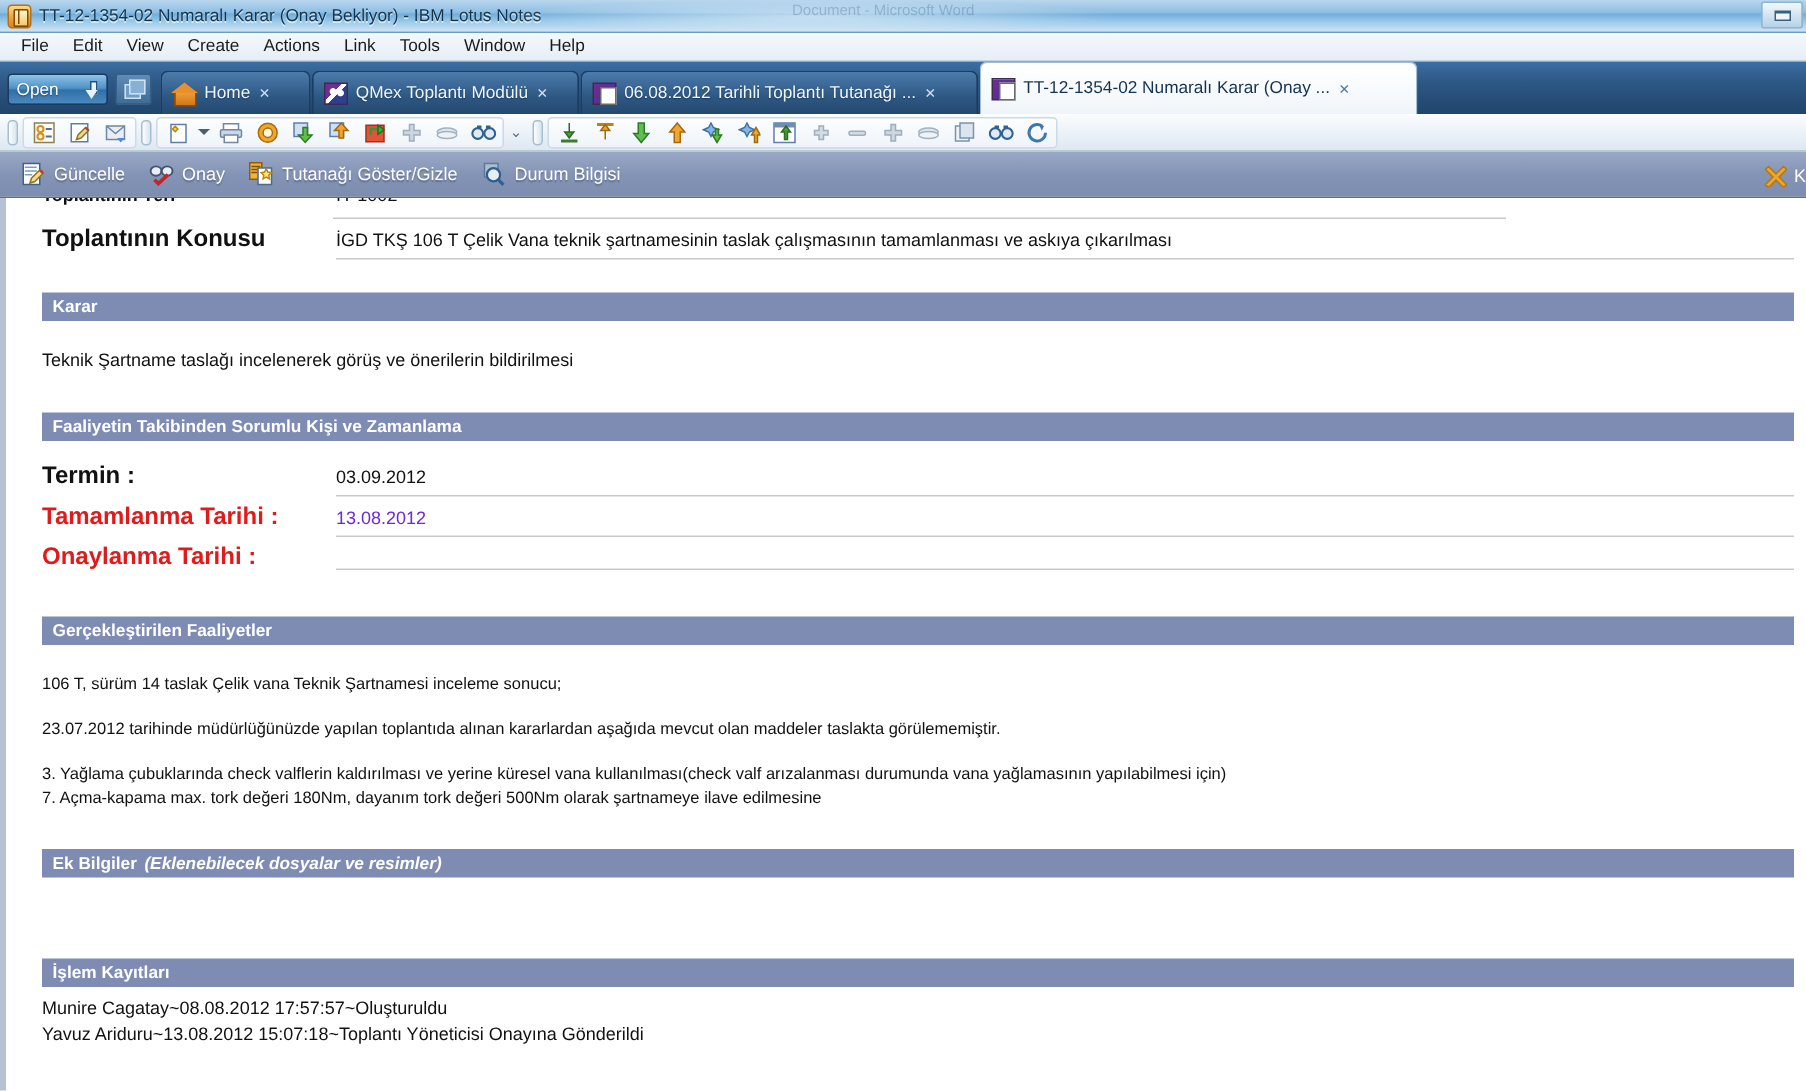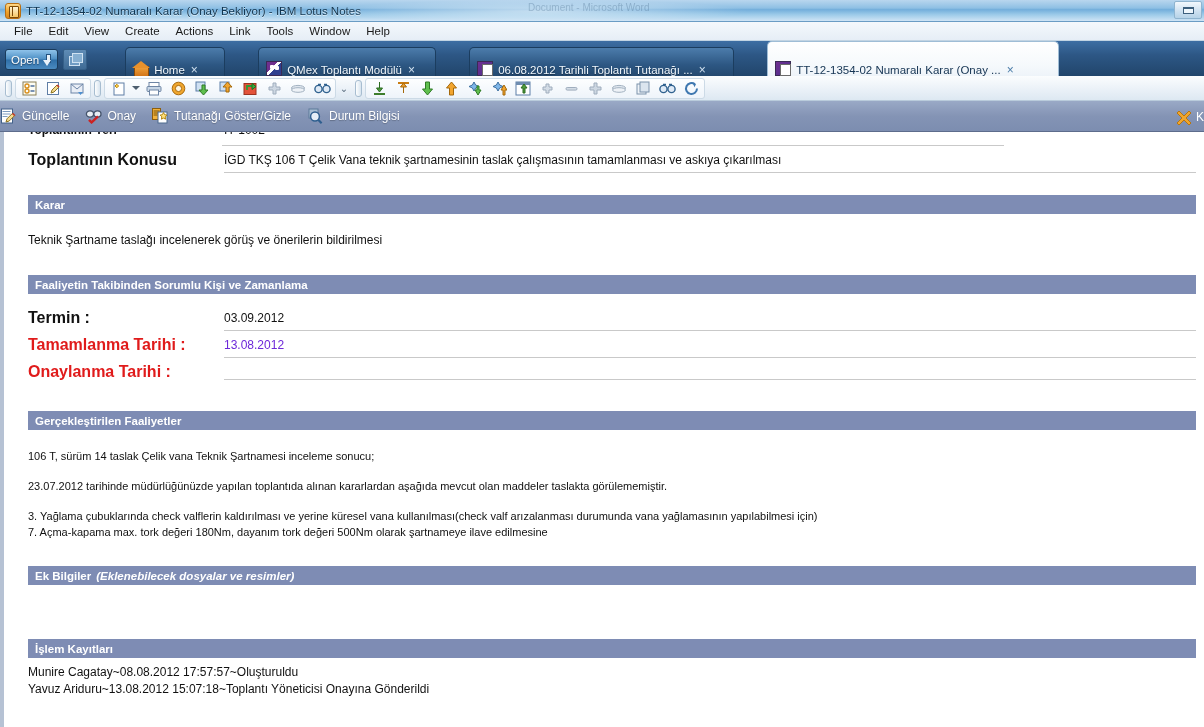--- a/index.html
+++ b/index.html
@@ -78,21 +78,21 @@
     height: 35px;
     background: linear-gradient(to bottom,#2f5f92 0%,#27537f 35%,#1e4straight 0%,#1c4268 100%);
     background: linear-gradient(to bottom,#3d6ea3 0%,#2d5785 40%,#21456b 100%);
     display: flex; align-items: flex-end; padding-left: 5px; position: relative;
     overflow: hidden;
   }
   .open-btn {
     height: 21px; margin: 0 5px 6px 0;
     border: 1px solid #1a3b5c; border-radius: 3px;
     background: linear-gradient(to bottom,#8fc3ea,#4d8fc4 48%,#2f6fa8 52%,#4a8ac0);
-    display: flex; align-items: center; padding: 0 5px; gap: 4px;
+    display: flex; align-items: center; padding: 0 5px; gap: 18px;
   }
   .open-btn span { font-size: 11.5px; color: #fff; text-shadow: 0 1px 1px rgba(0,0,0,.45); }
   .open-btn .arr {
     width: 9px; height: 12px; position: relative;
   }
   .open-btn .arr::before {
     content: ""; position: absolute; left: 3px; top: 0; width: 3px; height: 7px;
     background: #e9f2fa; border: 1px solid #24527f;
   }
   .open-btn .arr::after {
@@ -108,26 +108,26 @@
   }
   .win-btn::before {
     content:""; position:absolute; left:5px; top:6px; width:9px; height:8px;
     border:1px solid #cfe2f2; background:#6f9cc4;
   }
   .win-btn::after {
     content:""; position:absolute; left:8px; top:3px; width:9px; height:8px;
     border:1px solid #cfe2f2; background:#87b0d2;
   }
   .tab {
-    height: 29px; display: flex; align-items: flex-end; gap: 5px;
+    height: 29px; display: flex; align-items: center; gap: 5px;
     padding: 0 7px 0 7px; margin-right: 1px;
     border: 1px solid #1b3d5f; border-bottom: none;
     border-radius: 5px 5px 0 0;
     background: linear-gradient(to bottom,#4c7cab,#2d5783 60%,#24496f);
-    position: relative; max-width: 300px; margin-left: 32px;
+    position: relative; max-width: 300px;
   }
   .tab.active {
     height: 35px;
     background: linear-gradient(to bottom,#ffffff,#f5f9fc 70%,#eef4f9);
     border-color: #9fbdd6;
   }
   .tab .lbl {
     font-size: 11.5px; color: #eef6fd; white-space: nowrap;
     overflow: hidden; text-overflow: ellipsis;
     text-shadow: 0 1px 1px rgba(0,0,0,.4);
@@ -195,21 +195,21 @@
     content:""; border-left:4px solid transparent;border-right:4px solid transparent;
     border-top:4px solid #4d5e6e;
   }
   .chev2 { width:16px;height:19px;display:flex;align-items:center;justify-content:center;color:#5d6f80;font-size:10px;}
 
   
   .actionbar {
     height: 31px;
     background: linear-gradient(to bottom,#9aa9c6,#8494b5 50%,#7c8db0);
     border-bottom: 1px solid #5d6c8c;
-    display: flex; align-items: center; gap: 16px;
+    display: flex; align-items: center; padding-left: 14px; gap: 16px;
     position: relative;
   }
   .act { display: flex; align-items: center; gap: 5px; }
   .act .lbl { font-size: 12px; color: #ffffff; white-space: nowrap; text-shadow: 0 1px 1px rgba(0,0,0,.25); }
   .aicon { width: 17px; height: 16px; position: relative; flex: 0 0 auto; }
   .actionbar .right-cut {
     position: absolute; right: 0; top: 0; height: 31px;
     display: flex; align-items: center; gap: 4px; padding-right: 0;
     overflow: hidden;
   }

